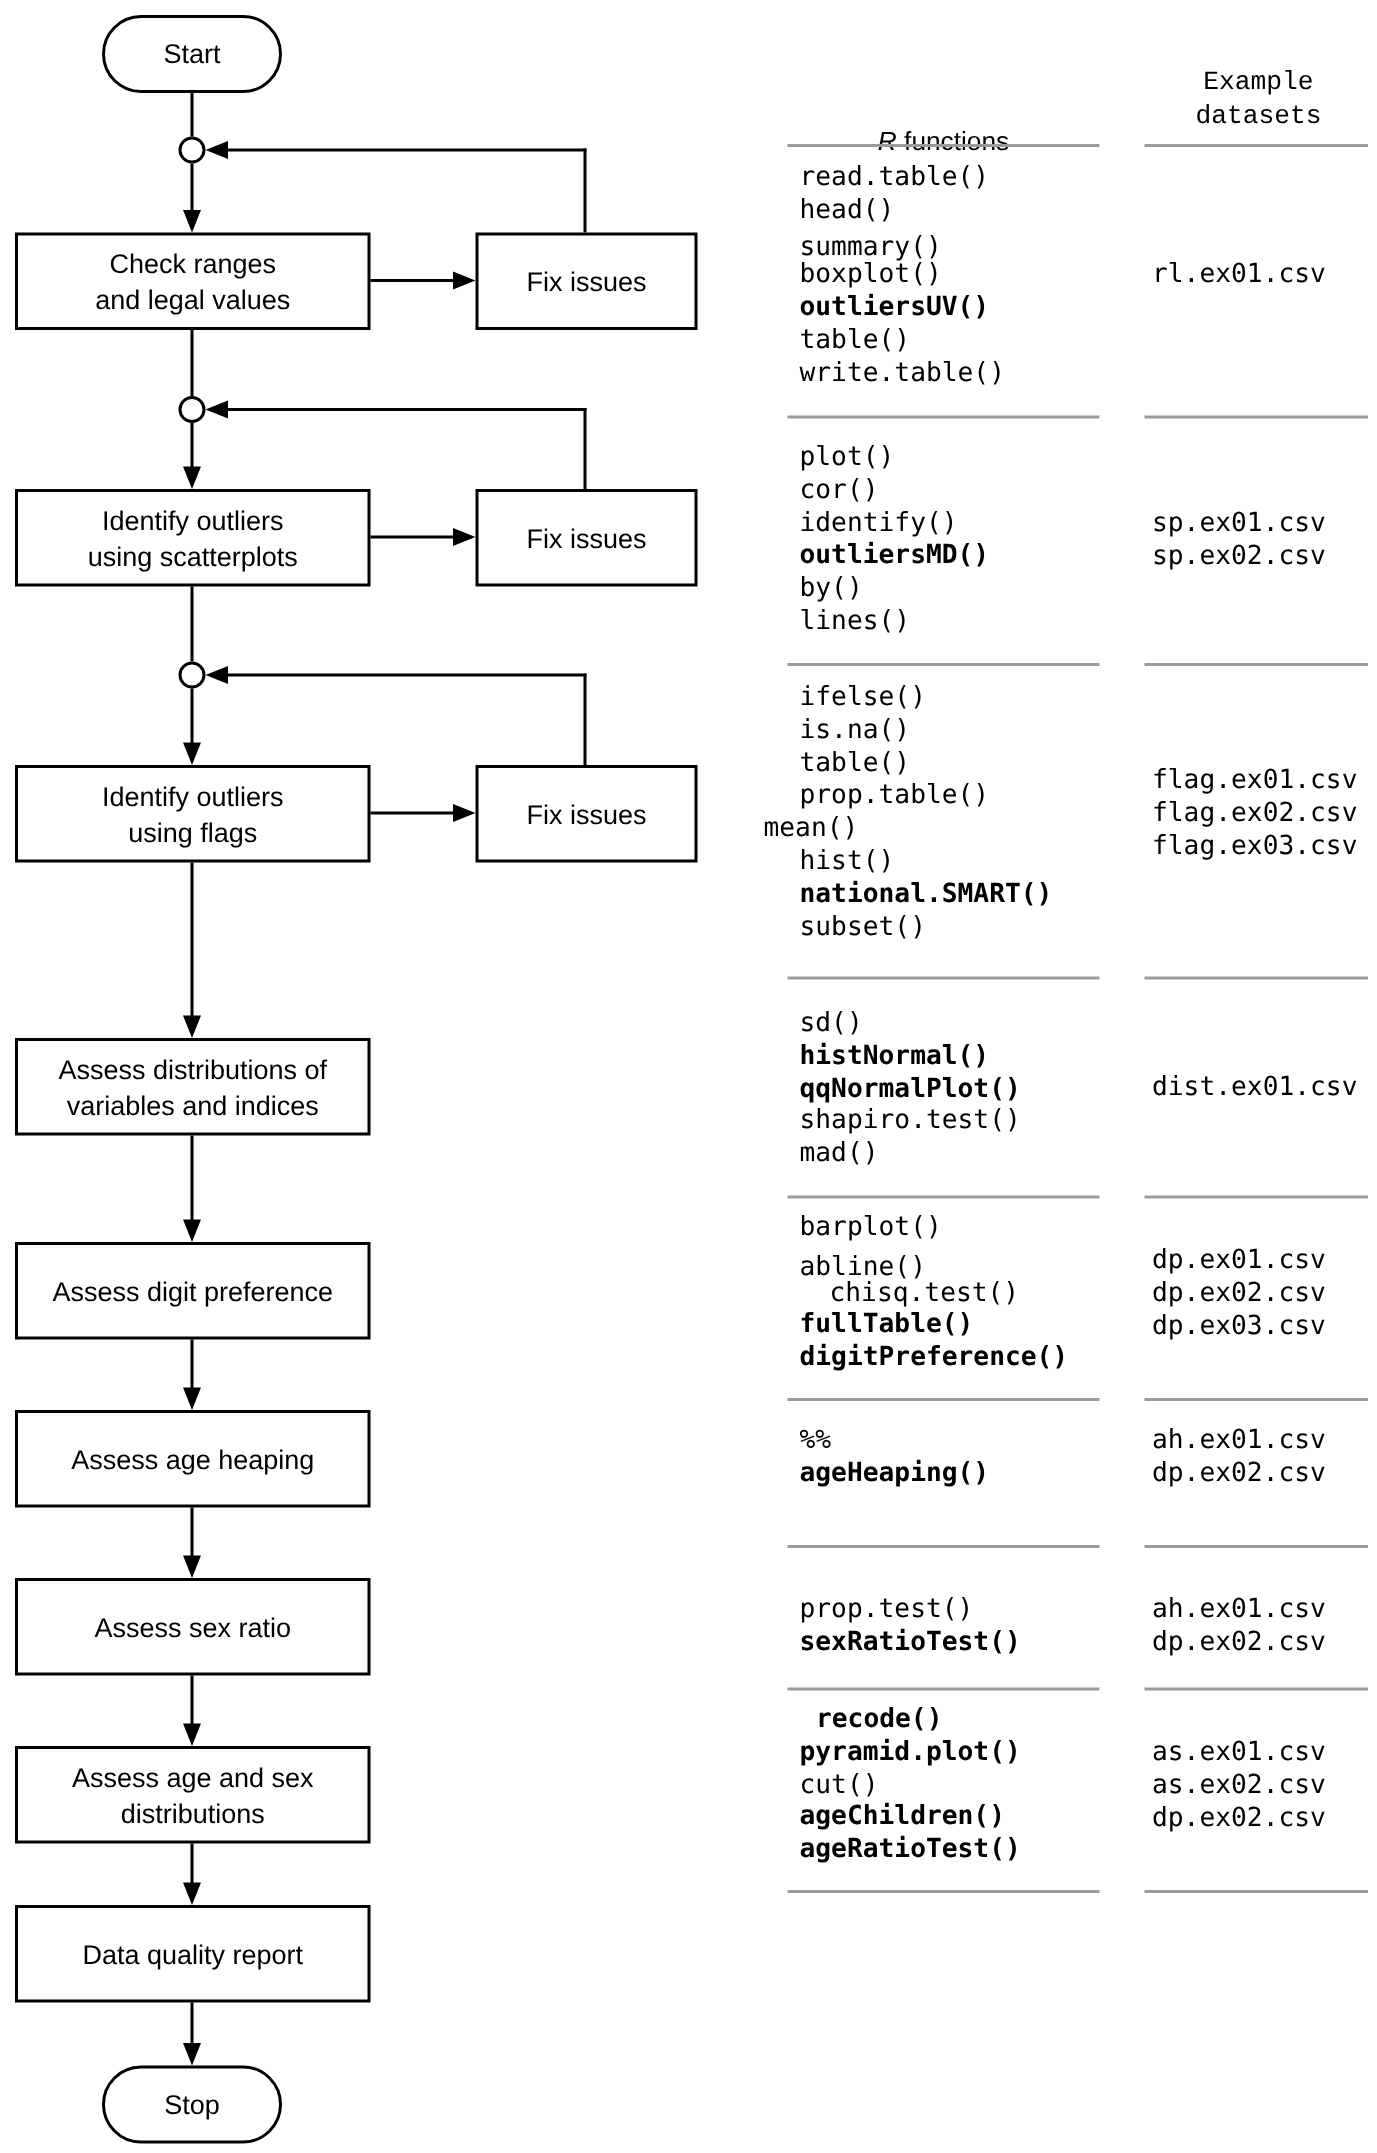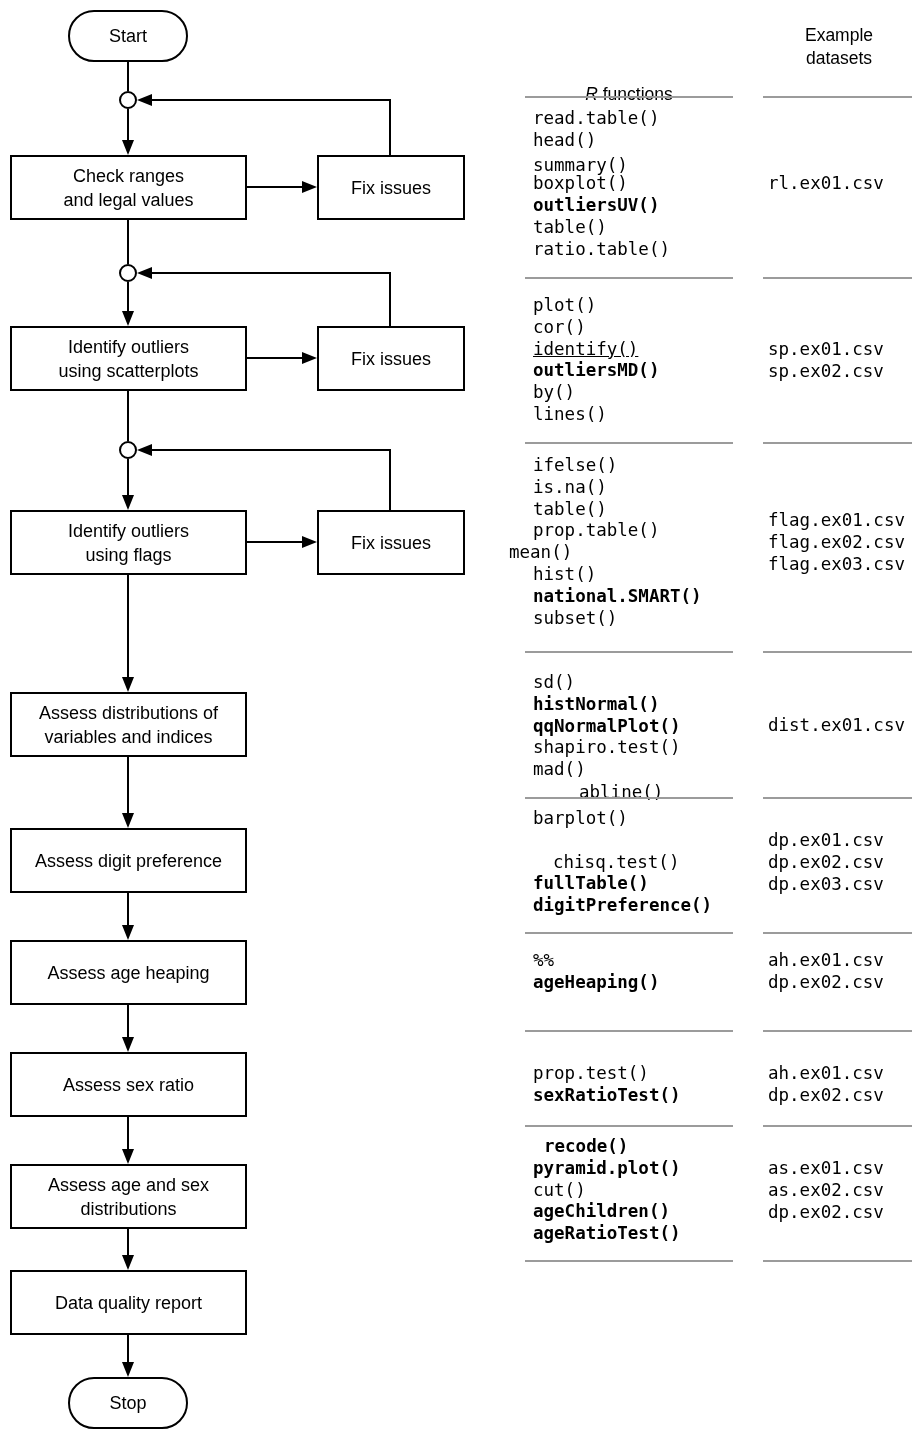--- a/index.html
+++ b/index.html
@@ -33,21 +33,21 @@
     color:#000;white-space:pre-line;
   }
 </style>
 </head>
 <body>
 
 <div id="canvas">
   <div class="colhead" style="left:525px;top:60px;width:208px;">
     <i>R</i><span> functions</span>
   </div>
-  <div class="colhead" style="left:763px;top:24px;width:152px;">Example
+  <div class="colhead" style="left:763px;top:44px;width:152px;font-family:Liberation Mono, monospace;">Example
 datasets</div>
 <div class="node terminal" style="left: 68px; top: 10px; width: 120px; height: 52px;">Start</div>
     <div class="node terminal" style="left: 68px; top: 1377px; width: 120px; height: 52px;">Stop</div>
     <div class="vline" style="left: 127px; top: 62px; width: 2px; height: 29px;"></div>
     <div class="node" style="left: 10px; top: 155px; width: 237px; height: 65px;">Check ranges
 and legal values</div>
     <div class="junction" style="left: 119px; top: 91px;"></div>
     <div class="vline" style="left: 127px; top: 109px; width: 2px; height: 33px;"></div>
     <div class="arrow down" style="left: 122px; top: 140px;"></div>
     <div class="node" style="left: 317px; top: 155px; width: 148px; height: 65px;">Fix issues</div>
@@ -101,25 +101,25 @@
     <div class="arrow down" style="left: 122px; top: 1255px;"></div>
     <div class="node" style="left: 10px; top: 1270px; width: 237px; height: 65px;">Data quality report</div>
     <div class="vline" style="left: 127px; top: 1335px; width: 2px; height: 29px;"></div>
     <div class="arrow down" style="left: 122px; top: 1362px;"></div>
     <div class="code" style="left: 533px; top: 107px;">read.table()</div>
     <div class="code" style="left: 533px; top: 128.8px;">head()</div>
     <div class="code" style="left: 533px; top: 154px;">summary()</div>
     <div class="code" style="left: 533px; top: 172.4px;">boxplot()</div>
     <div class="code bold" style="left: 533px; top: 194.2px;">outliersUV()</div>
     <div class="code" style="left: 533px; top: 216px;">table()</div>
-    <div class="code" style="left: 533px; top: 237.8px;">ratio.table()</div>
+    <div class="code" style="left: 533px; top: 237.8px;">write.table()</div>
     <div class="code" style="left: 768px; top: 172px;">rl.ex01.csv</div>
     <div class="code" style="left: 533px; top: 294px;">plot()</div>
     <div class="code" style="left: 533px; top: 315.8px;">cor()</div>
-    <div class="code" style="left: 533px; top: 337.6px; text-decoration: underline;">identify()</div>
+    <div class="code" style="left: 533px; top: 337.6px;">identify()</div>
     <div class="code bold" style="left: 533px; top: 359.4px;">outliersMD()</div>
     <div class="code" style="left: 533px; top: 381.2px;">by()</div>
     <div class="code" style="left: 533px; top: 403px;">lines()</div>
     <div class="code" style="left: 768px; top: 338px;">sp.ex01.csv</div>
     <div class="code" style="left: 768px; top: 359.8px;">sp.ex02.csv</div>
     <div class="code" style="left: 533px; top: 454px;">ifelse()</div>
     <div class="code" style="left: 533px; top: 475.8px;">is.na()</div>
     <div class="code" style="left: 533px; top: 497.6px;">table()</div>
     <div class="code" style="left: 533px; top: 519.4px;">prop.table()</div>
     <div class="code" style="left: 509px; top: 541.2px;">mean()</div>
@@ -129,21 +129,21 @@
     <div class="code" style="left: 768px; top: 509px;">flag.ex01.csv</div>
     <div class="code" style="left: 768px; top: 530.8px;">flag.ex02.csv</div>
     <div class="code" style="left: 768px; top: 552.6px;">flag.ex03.csv</div>
     <div class="code" style="left: 533px; top: 671px;">sd()</div>
     <div class="code bold" style="left: 533px; top: 692.8px;">histNormal()</div>
     <div class="code bold" style="left: 533px; top: 714.6px;">qqNormalPlot()</div>
     <div class="code" style="left: 533px; top: 736.4px;">shapiro.test()</div>
     <div class="code" style="left: 533px; top: 758.2px;">mad()</div>
     <div class="code" style="left: 768px; top: 714px;">dist.ex01.csv</div>
     <div class="code" style="left: 533px; top: 807px;">barplot()</div>
-    <div class="code" style="left: 533px; top: 781px; margin-left: 46px;">abline()</div>
+    <div class="code" style="left: 533px; top: 834px;">abline()</div>
     <div class="code" style="left: 533px; top: 850.6px; margin-left: 20px;">chisq.test()</div>
     <div class="code bold" style="left: 533px; top: 872.4px;">fullTable()</div>
     <div class="code bold" style="left: 533px; top: 894.2px;">digitPreference()</div>
     <div class="code" style="left: 768px; top: 829px;">dp.ex01.csv</div>
     <div class="code" style="left: 768px; top: 850.8px;">dp.ex02.csv</div>
     <div class="code" style="left: 768px; top: 872.6px;">dp.ex03.csv</div>
     <div class="code" style="left: 533px; top: 949px;">%%</div>
     <div class="code bold" style="left: 533px; top: 970.8px;">ageHeaping()</div>
     <div class="code" style="left: 768px; top: 949px;">ah.ex01.csv</div>
     <div class="code" style="left: 768px; top: 970.8px;">dp.ex02.csv</div>

